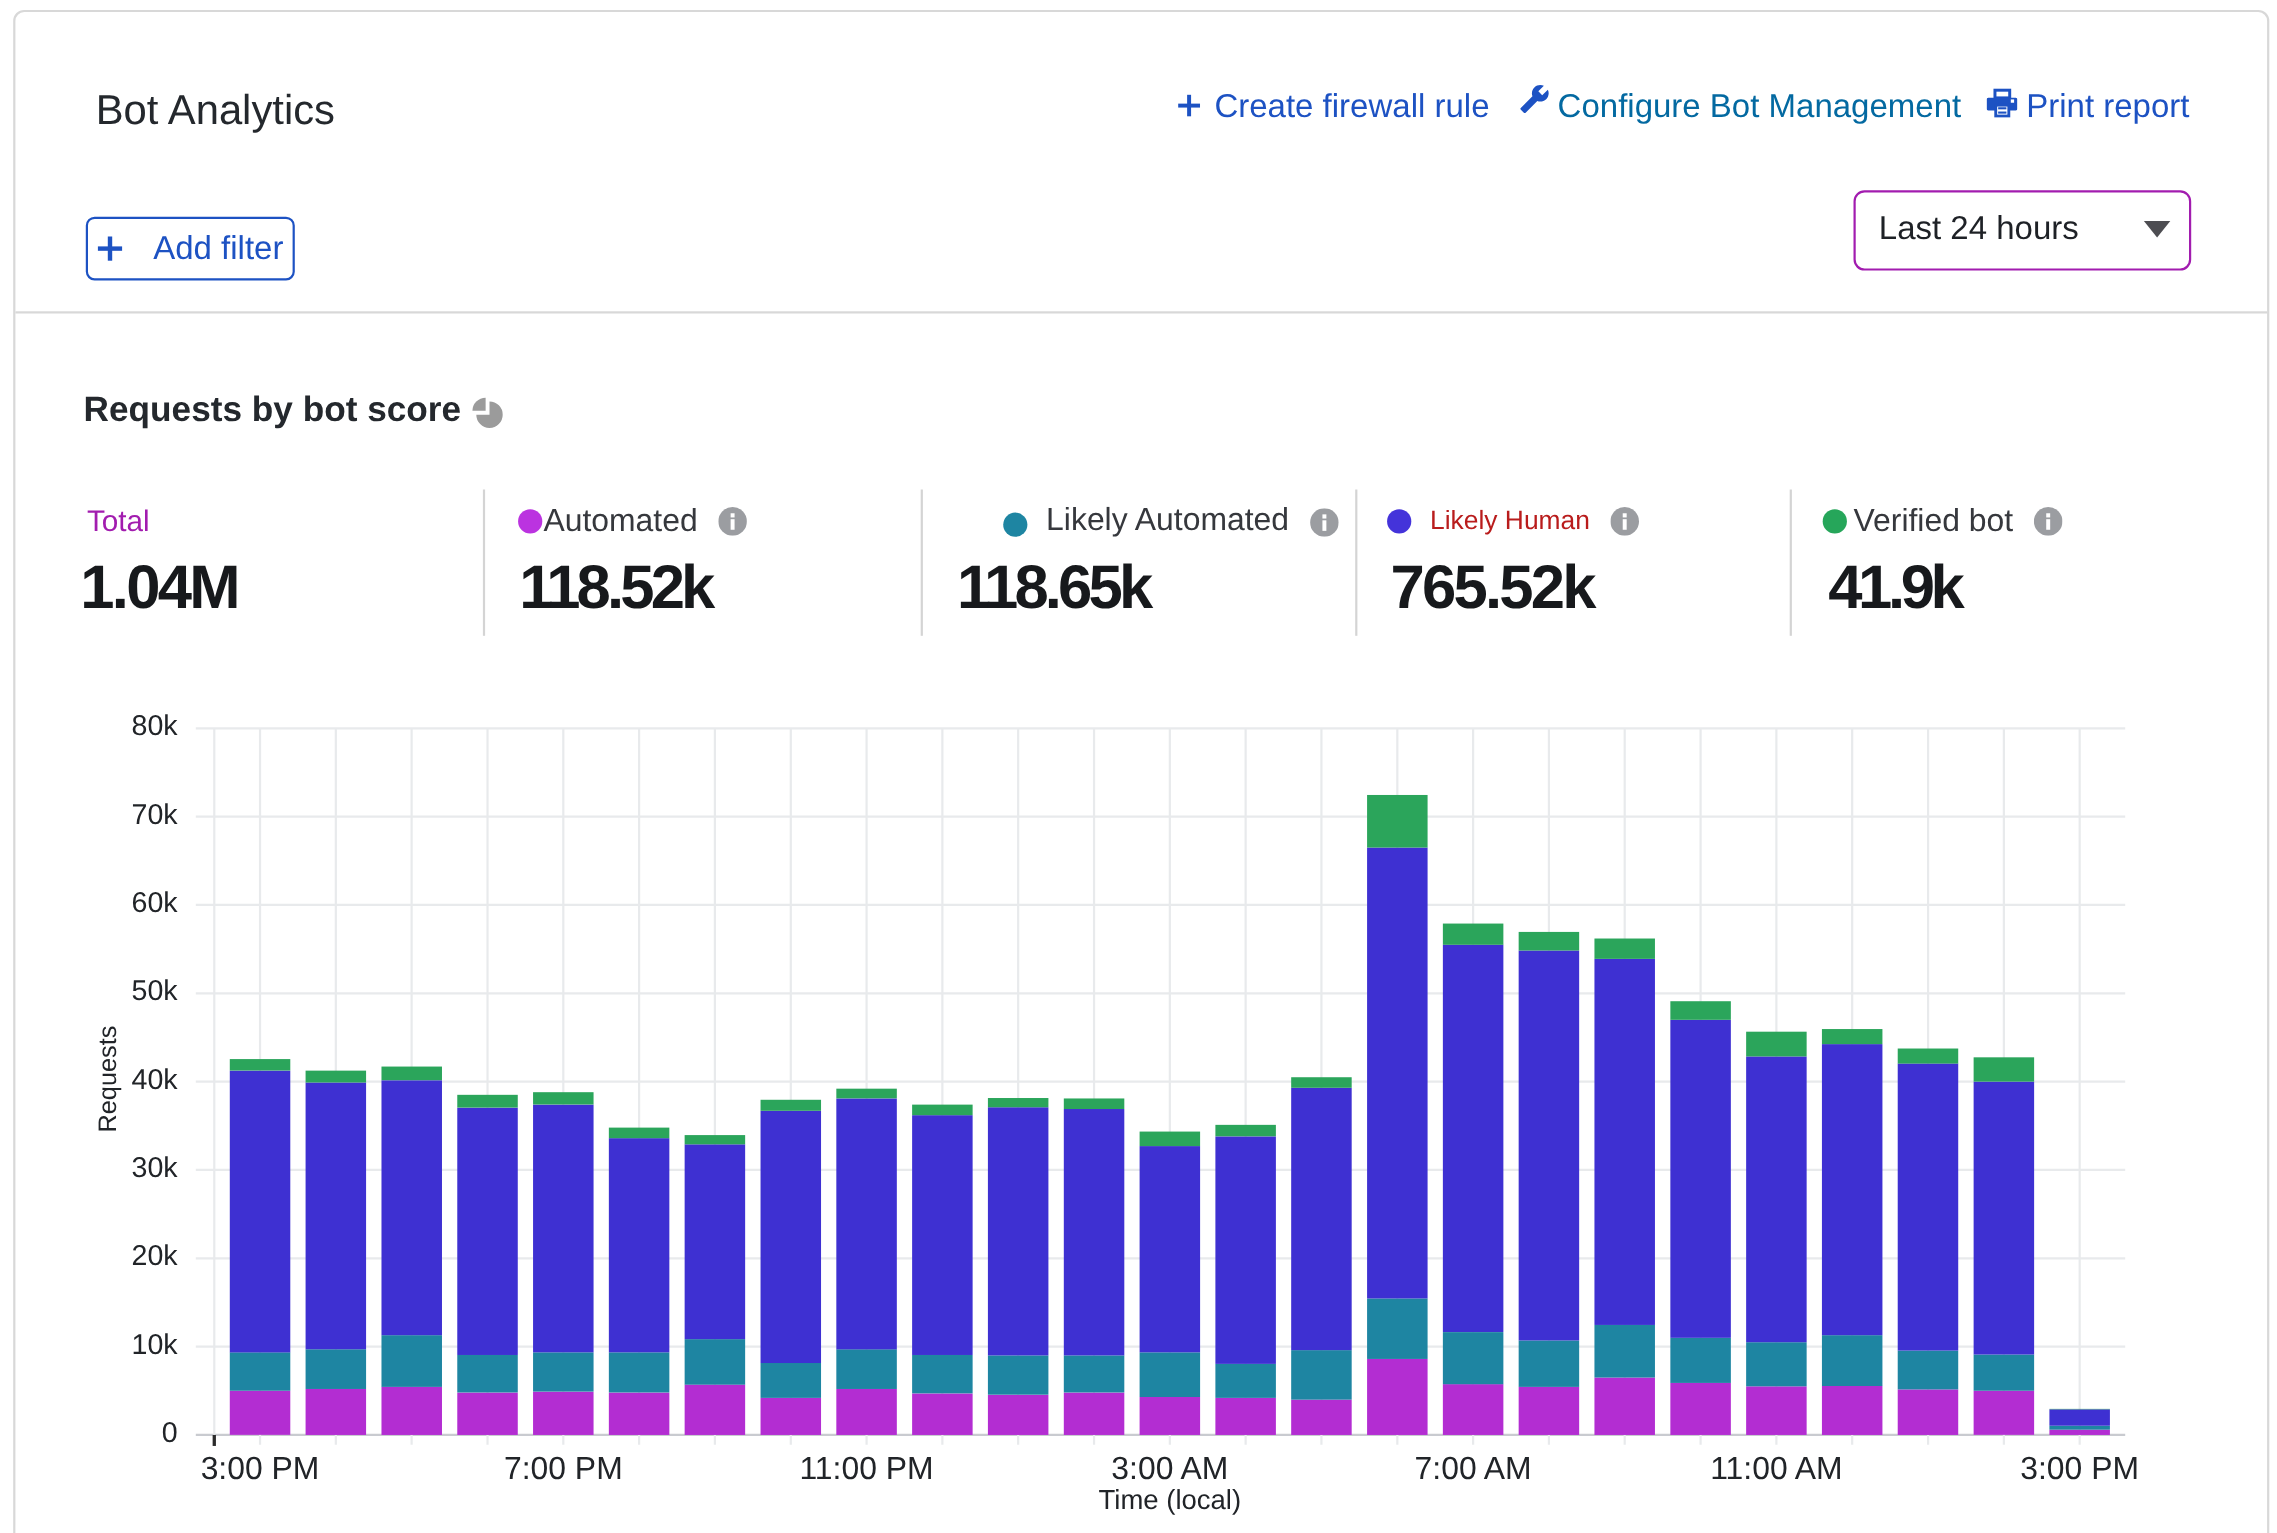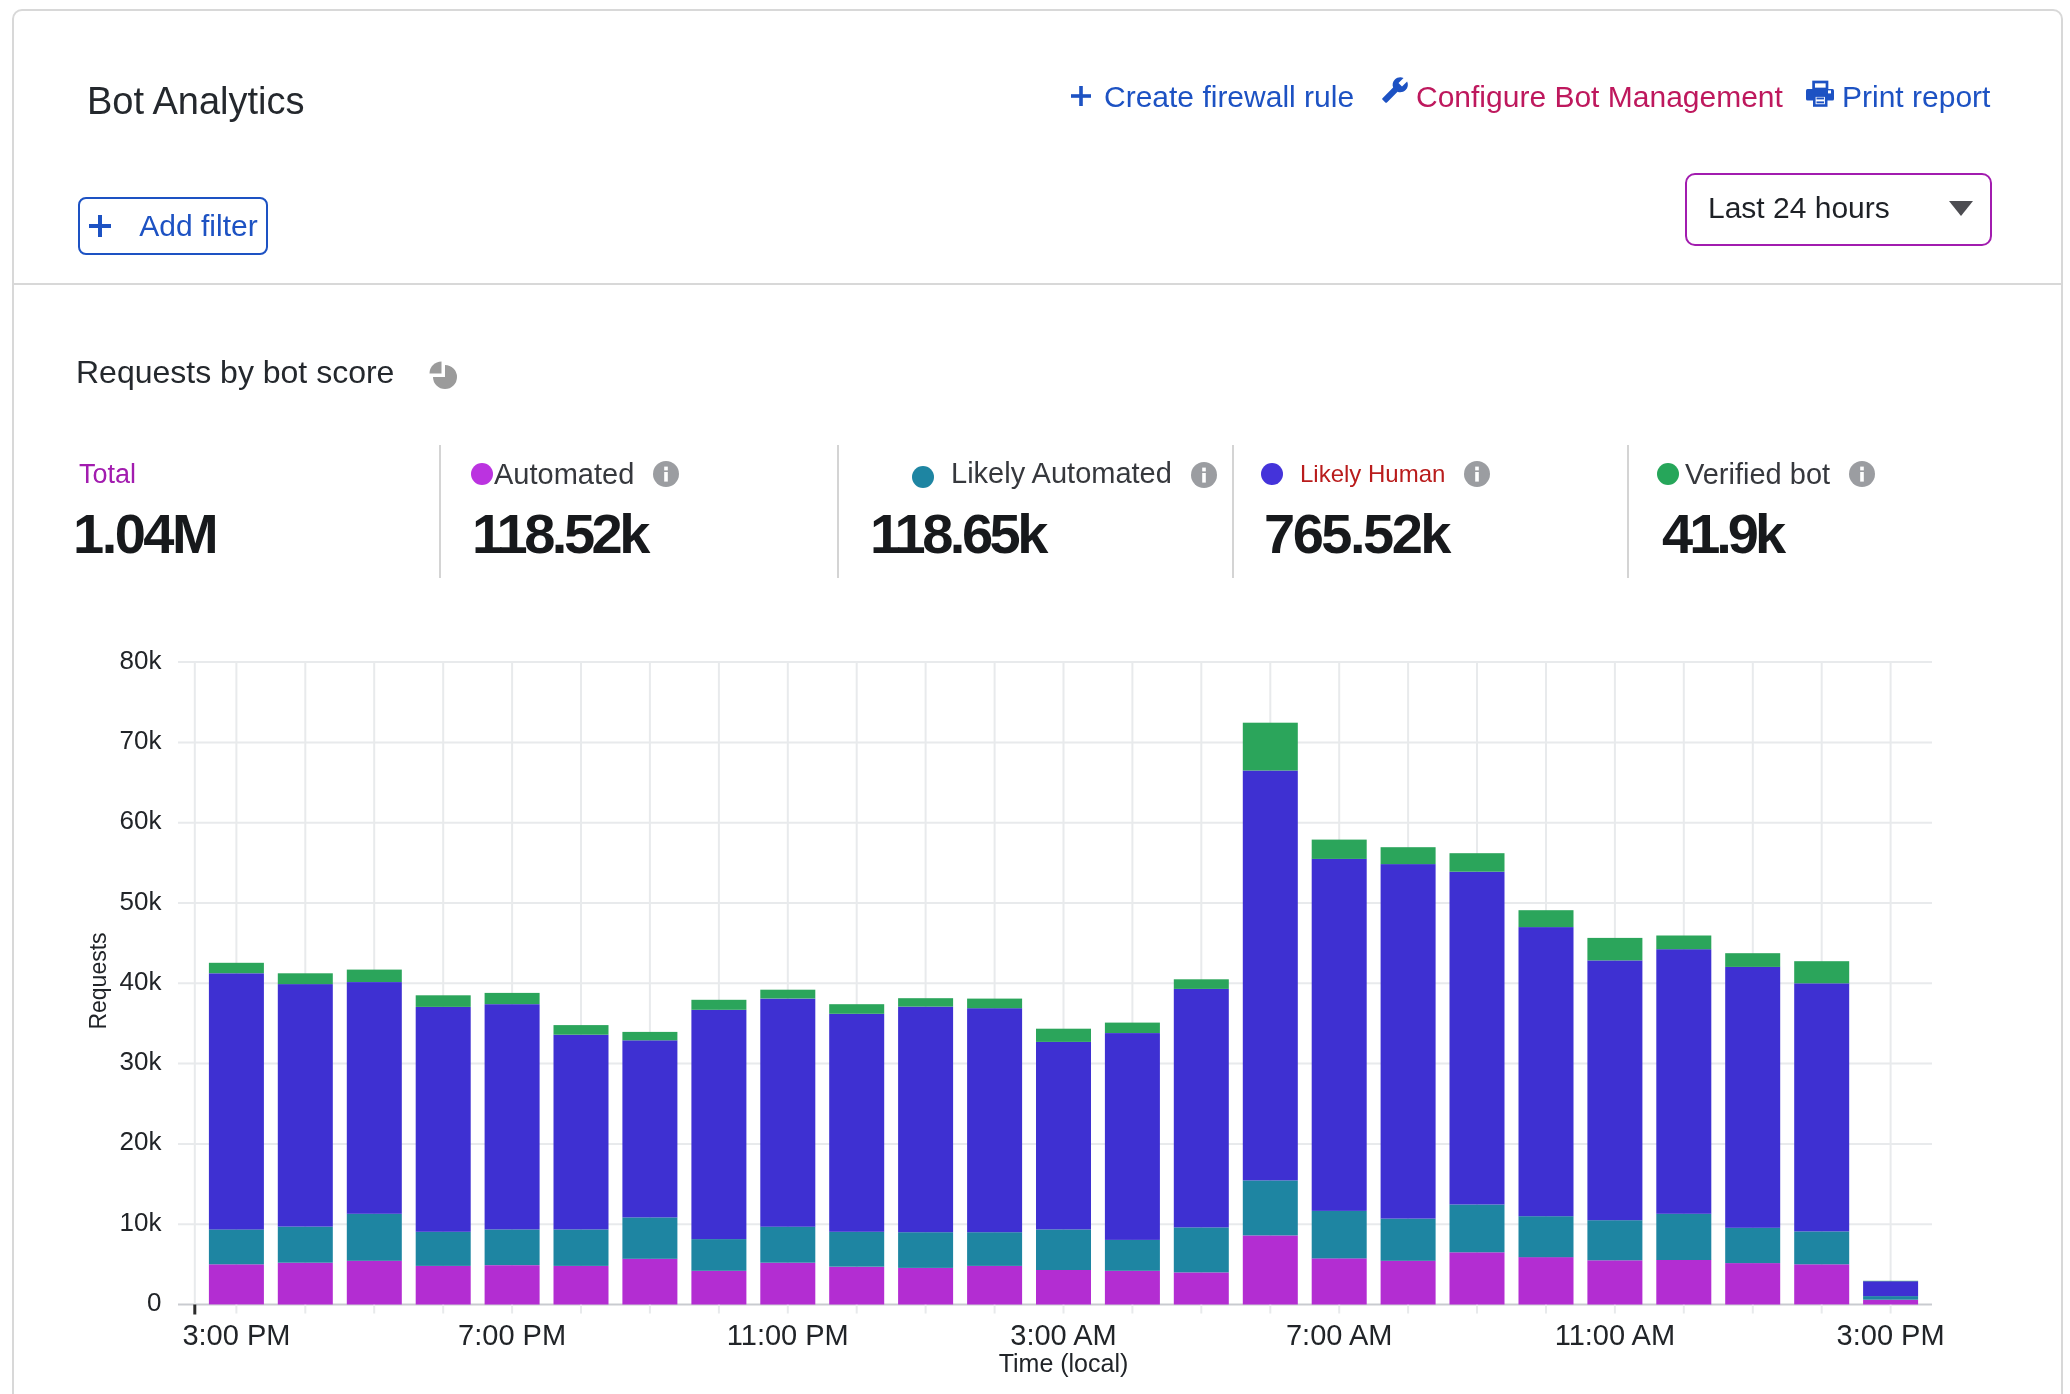--- a/index.html
+++ b/index.html
@@ -13,21 +13,21 @@
 <div class="abs" style="left:1071px;top:86px"><svg width="20" height="20" viewBox="0 0 20 20" fill="#1d52c3">
       <rect x="8.2" y="0" width="3.6" height="20"></rect>
       <rect x="0" y="8.2" width="20" height="3.6"></rect>
     </svg></div>
 <div class="abs" style="left:1104px;top:80px;font-size:30px;color:#1d52c3;line-height:1.1">Create firewall rule</div>
 <div class="abs" style="left:1381px;top:76px"><svg width="28" height="28" viewBox="0 0 24 24">
       <g transform="scale(-1,1) translate(-24,0)">
         <path fill="#1d52c3" d="M22.7 19l-9.1-9.1c.9-2.3.4-5-1.5-6.9-2-2-5-2.4-7.4-1.3L9 6 6 9 1.6 4.7C.4 7.1.9 10.1 2.9 12.1c1.9 1.9 4.6 2.4 6.9 1.5l9.1 9.1c.4.4 1 .4 1.4 0l2.3-2.3c.5-.4.5-1.1.1-1.4z"></path>
       </g>
     </svg></div>
-<div class="abs" style="left:1416px;top:80px;font-size:30px;color:#be185d;line-height:1.1">Configure Bot Management</div>
+<div class="abs" style="left:1416px;top:80px;font-size:30px;color:#0369a1;line-height:1.1">Configure Bot Management</div>
 <div class="abs" style="left:1806px;top:80px"><svg width="28" height="27" viewBox="0 0 28 27">
       <rect x="7.6" y="2" width="13.4" height="7" fill="none" stroke="#1d52c3" stroke-width="2.7"></rect>
       <rect x="0" y="8.9" width="28" height="11.5" rx="1.5" fill="#1d52c3"></rect>
       <rect x="8.3" y="15.6" width="11.9" height="9.9" fill="#fff" stroke="#1d52c3" stroke-width="2.6"></rect>
       <rect x="22" y="10.4" width="3" height="3" fill="#fff"></rect>
       <rect x="10.5" y="17.5" width="7.5" height="1.9" fill="#1d52c3"></rect>
       <rect x="10.5" y="21.4" width="7.5" height="1.9" fill="#1d52c3"></rect>
     </svg></div>
 <div class="abs" style="left:1842px;top:80px;font-size:30px;color:#1d52c3;line-height:1.1">Print report</div>
 
@@ -39,21 +39,21 @@
     <span style="font-size:30px;color:#1d52c3;line-height:1">Add filter</span>
 </div>
 
 <div class="abs" style="left:1685px;top:173px;width:307px;height:73px;border:2px solid #a21caf;border-radius:10px">
   <span style="position:absolute;left:21px;top:16px;font-size:30px;color:#1e2126;line-height:1.1">Last 24 hours</span>
   <span style="position:absolute;right:17px;top:26px;width:0;height:0;border-left:12px solid transparent;border-right:12px solid transparent;border-top:15px solid #4d4d52"></span>
 </div>
 
 <div class="abs" style="left:14px;top:283px;width:2047px;height:2px;background:#d8d8d8"></div>
 
-<div class="abs" style="left:76px;top:355px;font-size:32px;font-weight:400;color:#24282d;line-height:1.1">Requests by bot score</div>
+<div class="abs" style="left:76px;top:355px;font-size:32px;font-weight:700;color:#24282d;line-height:1.1">Requests by bot score</div>
 <div class="abs" style="left:429px;top:361px"><svg width="29" height="29" viewBox="0 0 29 29" fill="#9b9b9b">
       <path d="M16 16 L16 4 A12 12 0 1 1 4 16 Z"></path>
       <path d="M12.5 12.5 L12.5 0.5 A12 12 0 0 0 0.5 12.5 Z"></path>
     </svg></div>
 
 <div style="position:absolute;left:79px;top:459px;font-size:27px;color:#a21caf">Total</div>
 <div style="position:absolute;left:73px;top:506px;font-size:56px;line-height:1;letter-spacing:-2.5px;font-weight:700;color:#17191c">1.04M</div>
 <div style="position:absolute;left:471px;top:460px;display:flex;align-items:center;height:28px">
     <span style="display:inline-block;width:22px;height:22px;border-radius:50%;background:#bb33e0"></span>
     <span style="margin-left:1px;font-size:29px;color:#36383d;line-height:1">Automated</span>

